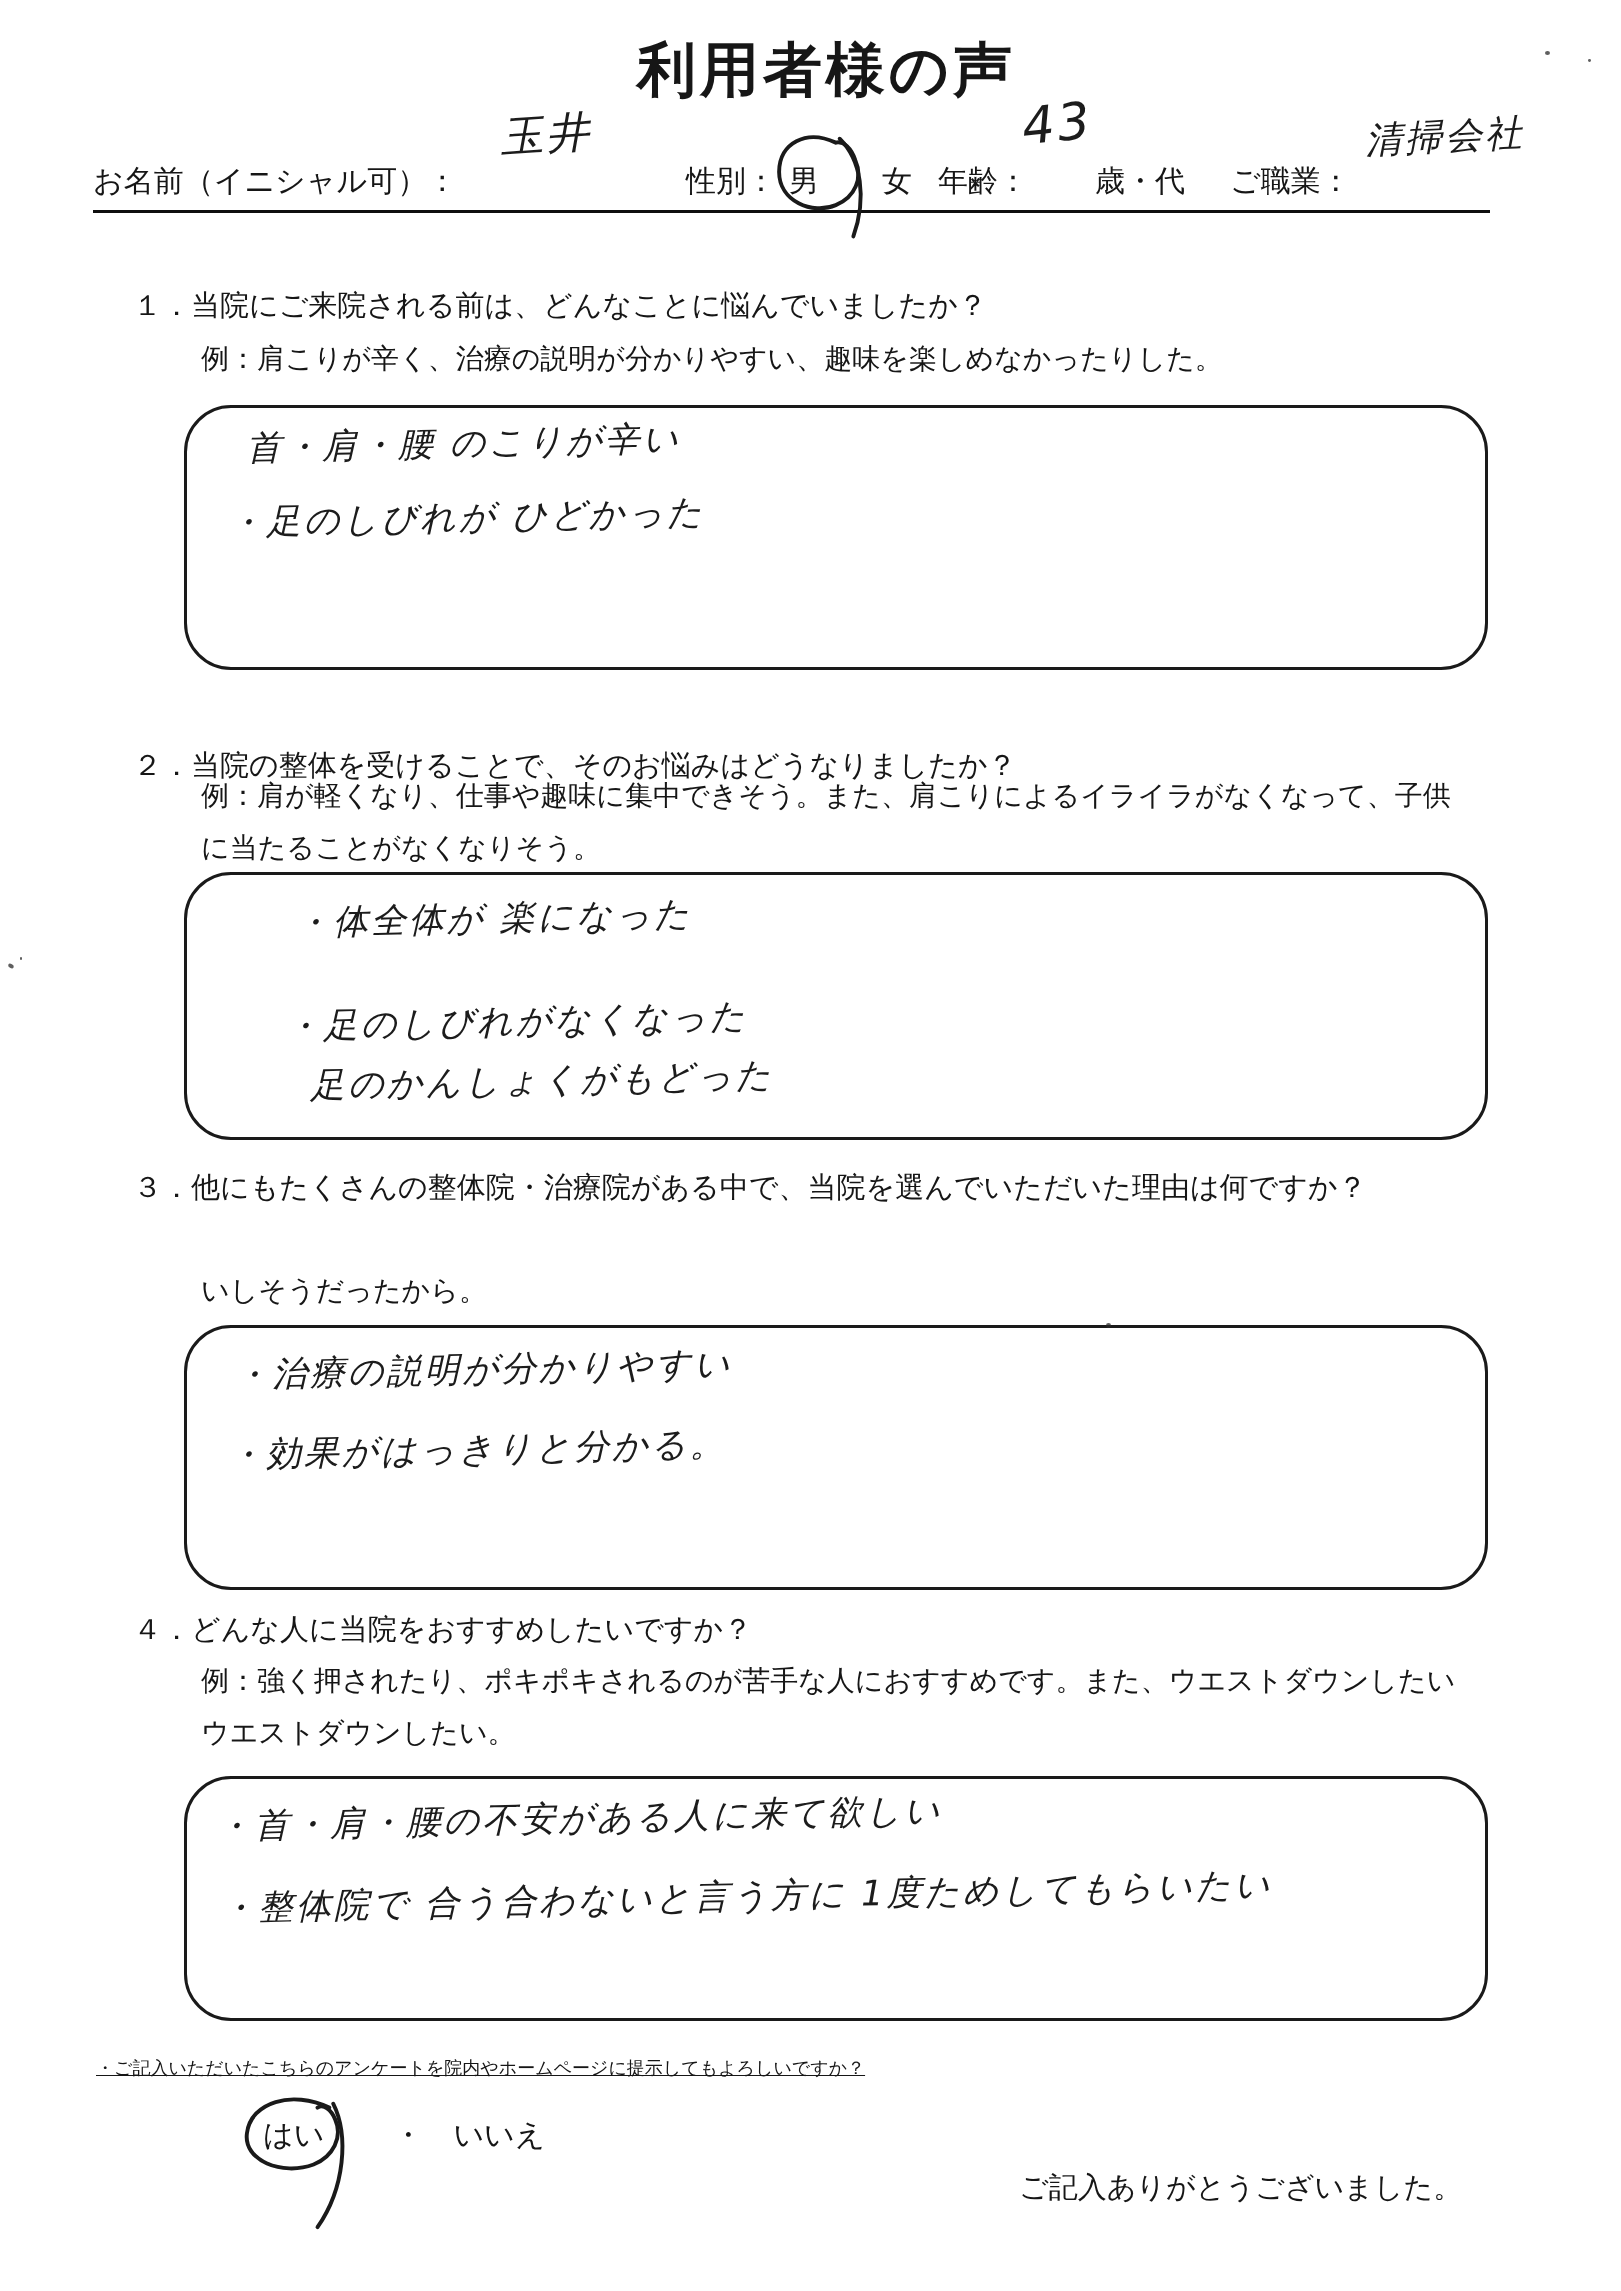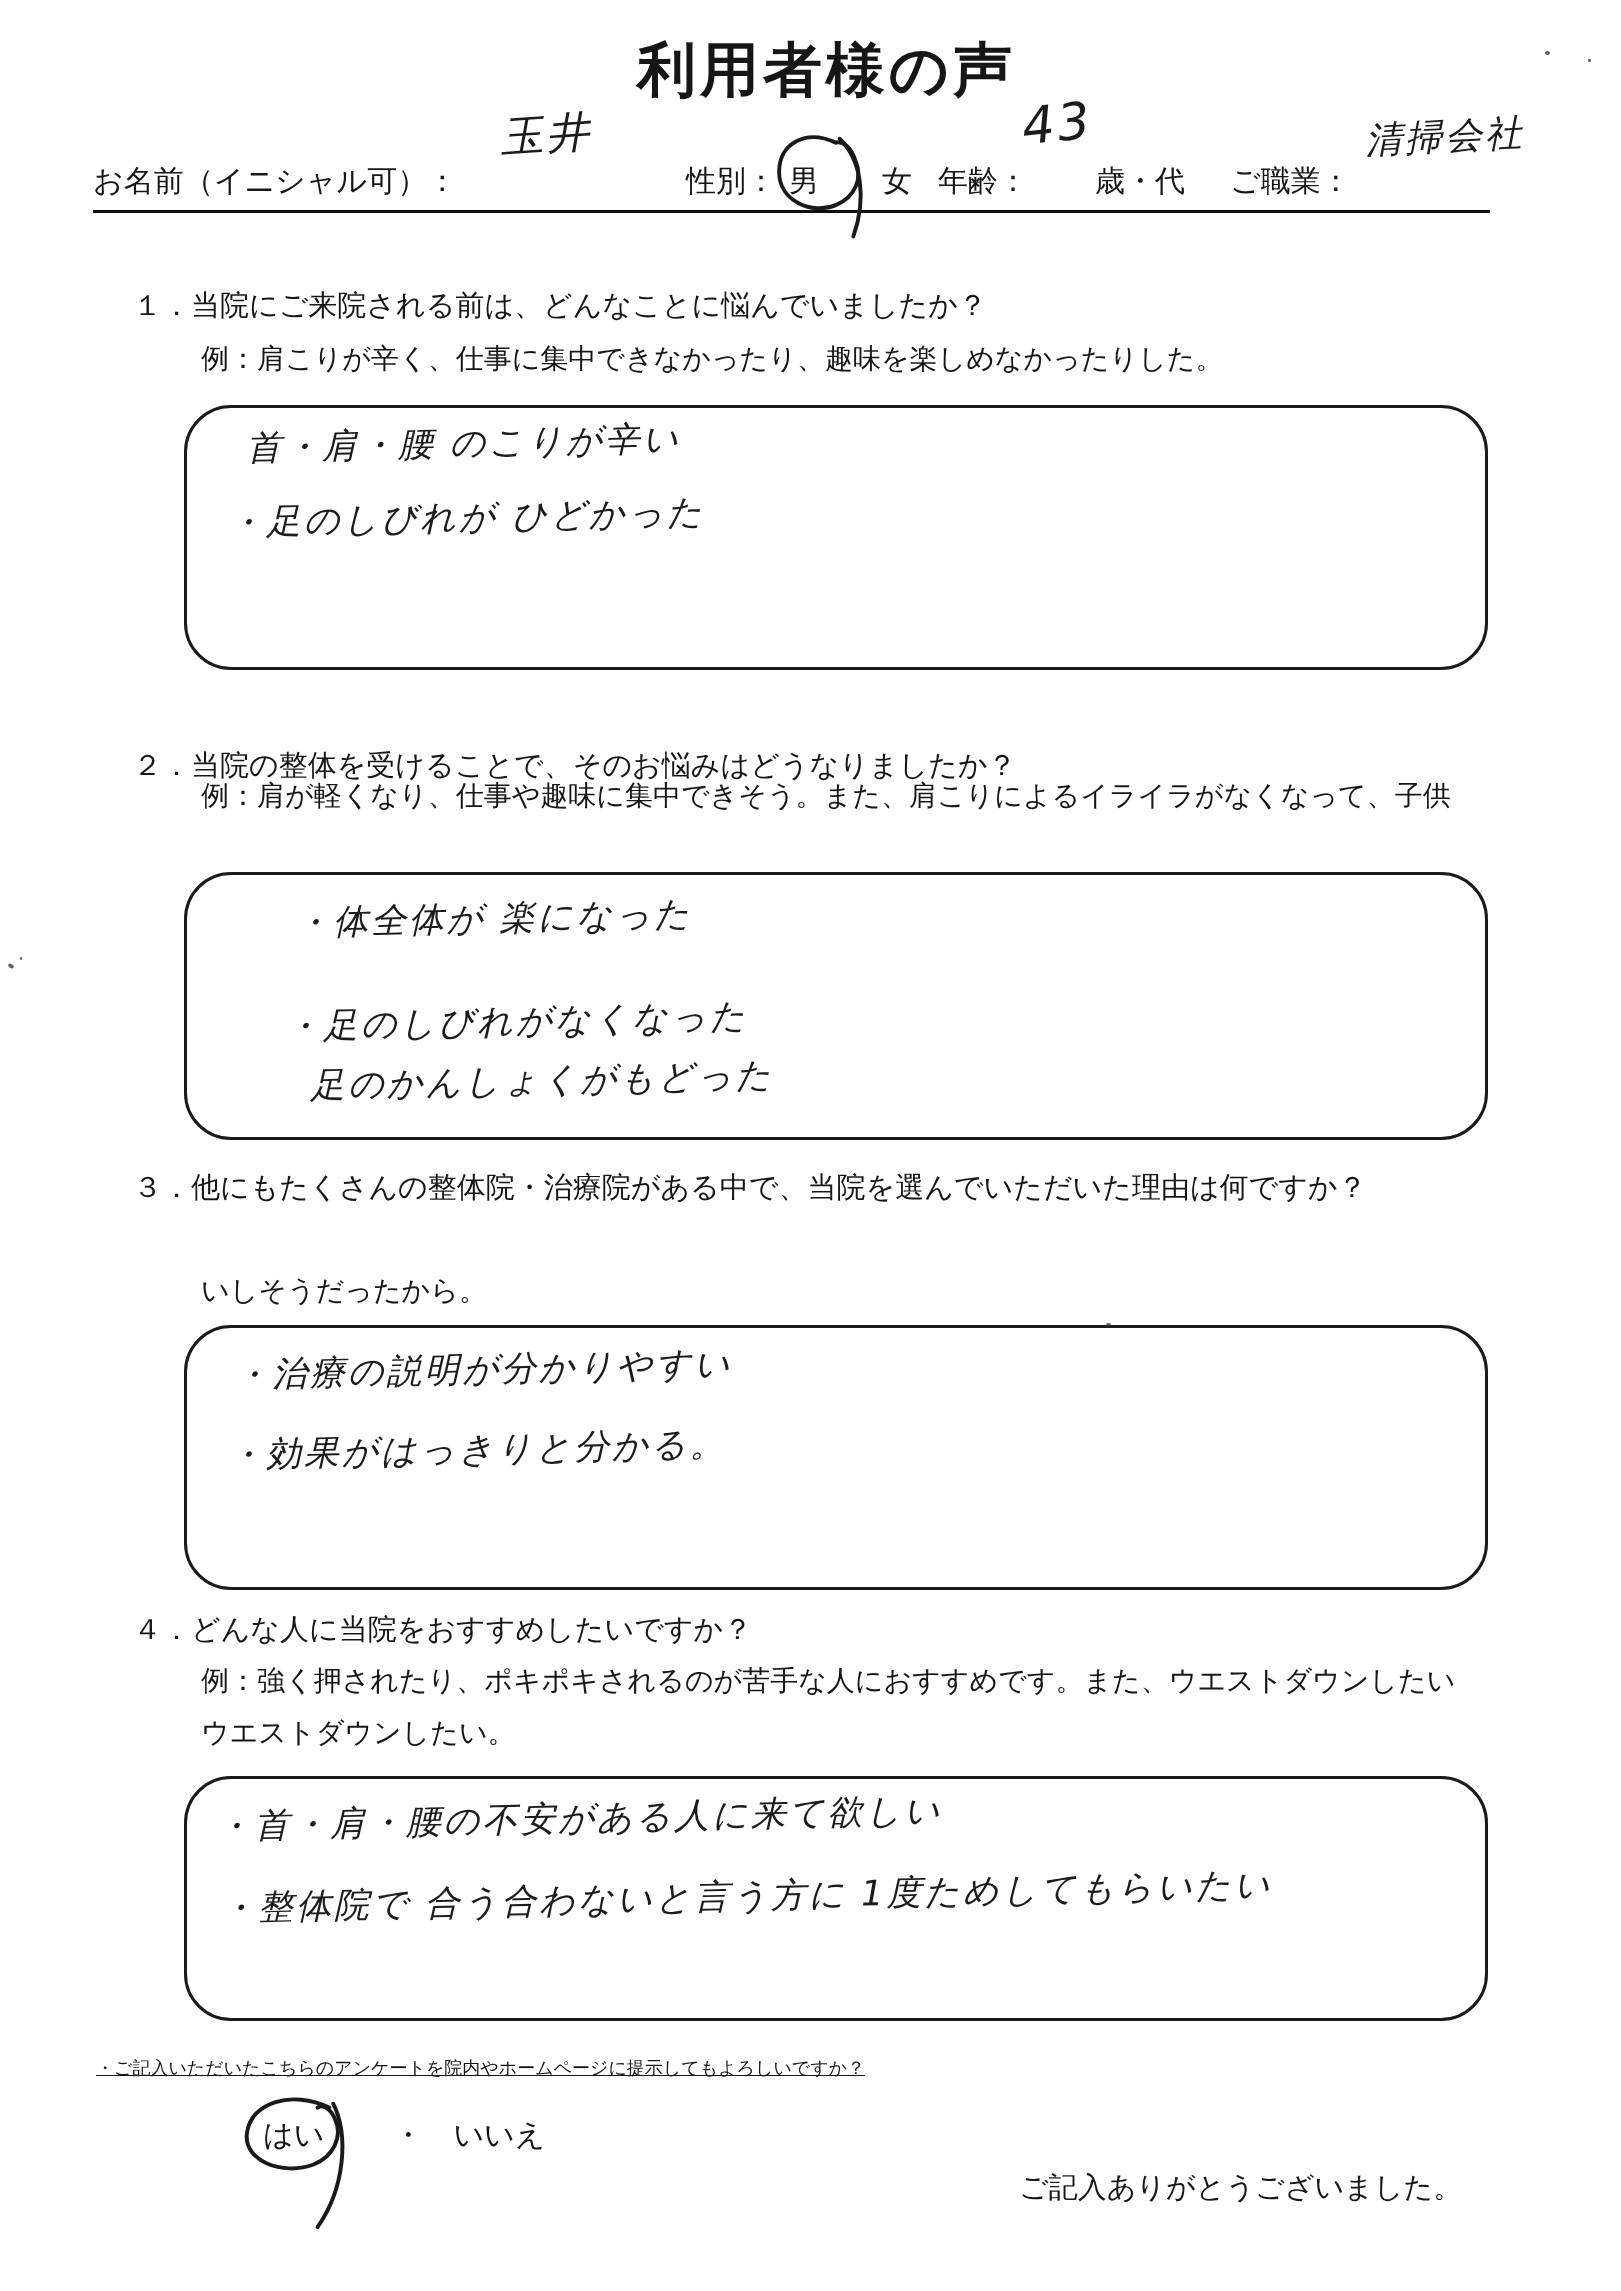--- a/index.html
+++ b/index.html
@@ -78,30 +78,31 @@
     <span class="abs printed hdr" style="left:845px;top:23.5px">年齢：</span>
     <span class="abs hand" style="left:929px;top:-43px;font-size:51px;transform:rotate(-6deg)">43</span>
     <span class="abs printed hdr" style="left:1002px;top:23.5px">歳・代</span>
     <span class="abs printed hdr" style="left:1137px;top:23.5px">ご職業：</span>
     <span class="abs hand" style="left:1272px;top:-25.5px;font-size:37px;transform:rotate(-3deg)">清掃会社</span>
   </div>
 
   <div class="abs q-row" style="left:132px;top:286px">
     <span class="printed q-num">１．</span><span class="printed">当院にご来院される前は、どんなことに悩んでいましたか？</span>
   </div>
-  <div class="abs printed ex-line" style="left:201px;top:340px">例：肩こりが辛く、仕事に集中できなかったり、趣味を楽しめなかったりした。</div>
+  <div class="abs printed ex-line" style="left:201px;top:340px">例：肩こりが辛く、治療の説明が分かりやすい、趣味を楽しめなかったりした。</div>
   <div class="abs answer-box" style="top:405px;height:265px">
     <div class="abs hand a-line" style="left:59px;top:11.8px">首・肩・腰 のこりが辛い</div>
     <div class="abs hand a-line" style="left:41px;top:86px">・足のしびれが ひどかった</div>
   </div>
 
   <div class="abs q-row" style="left:132px;top:746px">
     <span class="printed q-num">２．</span><span class="printed">当院の整体を受けることで、そのお悩みはどうなりましたか？</span>
   </div>
   <div class="abs printed ex-line" style="left:201px;top:777px">例：肩が軽くなり、仕事や趣味に集中できそう。また、肩こりによるイライラがなくなって、子供</div>
+  <div class="abs printed ex-line" style="left:201px;top:829px">に当たることがなくなりそう。</div>
   <div class="abs answer-box" style="top:872px;height:268px">
     <div class="abs hand a-line" style="left:108px;top:19.6px">・体全体が 楽になった</div>
     <div class="abs hand a-line" style="left:98px;top:123px">・足のしびれがなくなった</div>
     <div class="abs hand a-line" style="left:123px;top:182px">足のかんしょくがもどった</div>
   </div>
 
   <div class="abs q-row" style="left:132px;top:1168px">
     <span class="printed q-num">３．</span><span class="printed">他にもたくさんの整体院・治療院がある中で、当院を選んでいただいた理由は何ですか？</span>
   </div>
   <div class="abs printed ex-line" style="left:201px;top:1272px">いしそうだったから。</div>

